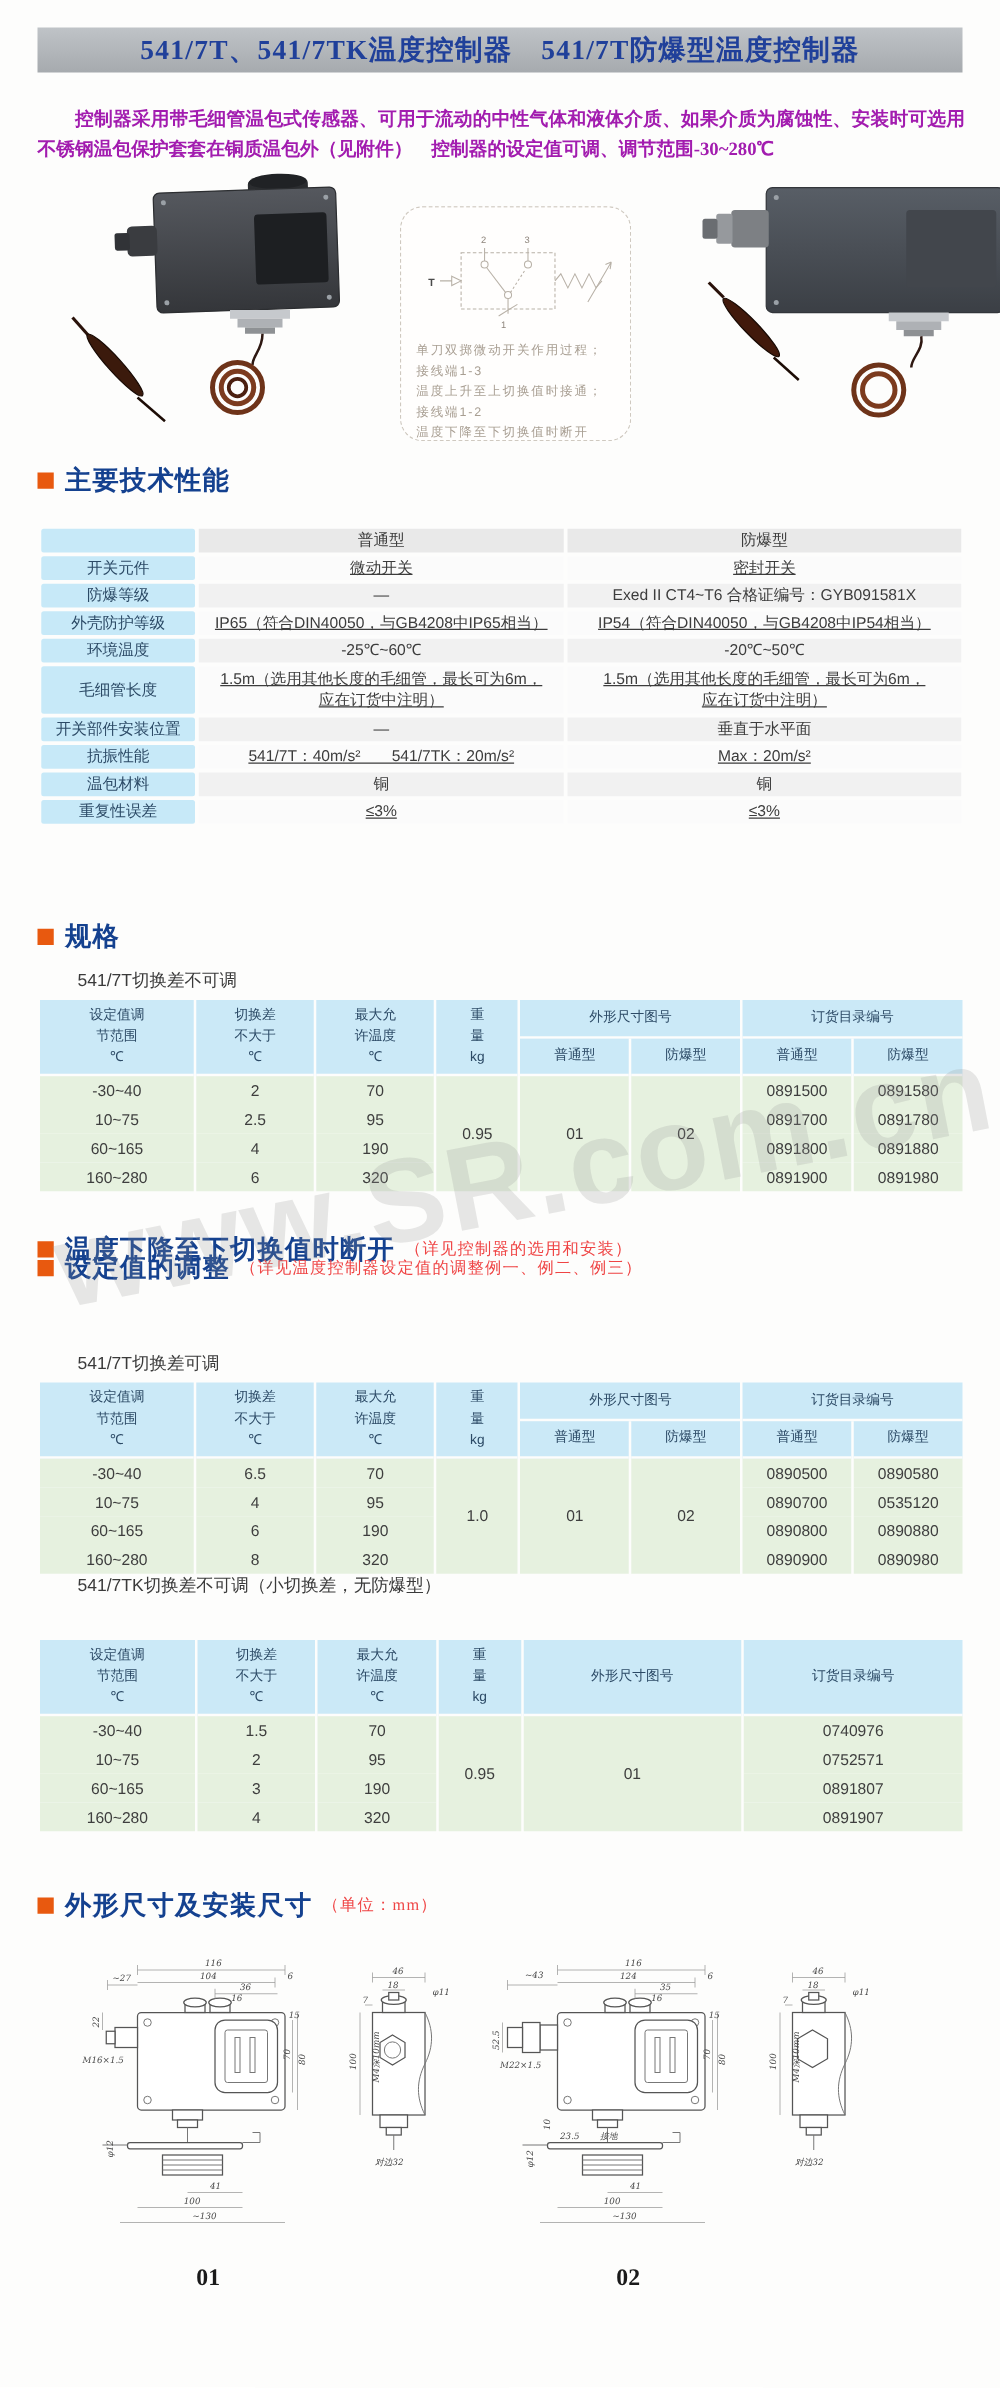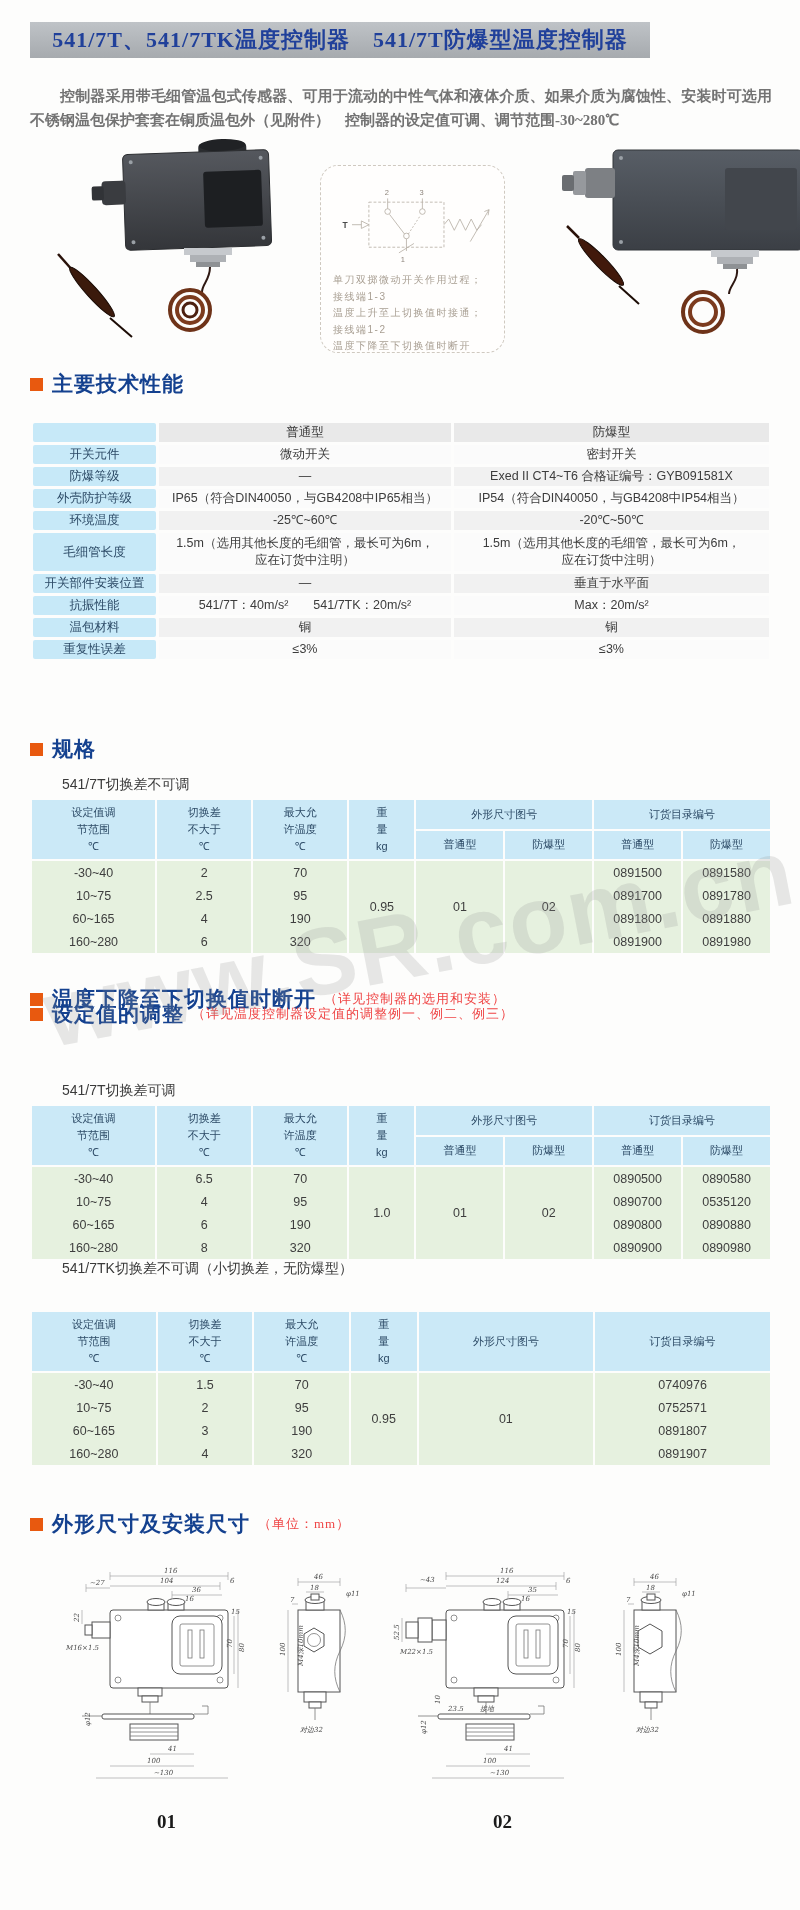--- a/index.html
+++ b/index.html
@@ -6,30 +6,30 @@
   html,body { background:#ffffff; }
   body {
     width:800px; height:1910px; position:relative;
     font-family:"Liberation Sans", sans-serif;
     overflow:hidden;
   }
   .page { position:absolute; inset:0; background:#fdfdfc; }
 
   
   .title-bar {
-    position:absolute; top:22px; left:30px; width:620px; height:36px;
+    position:absolute; top:22px; left:30px; width:740px; height:36px;
     background:linear-gradient(#bfc3c7,#a6aaae);
     color:#20409a; font-family:"Liberation Serif", serif; font-weight:bold;
     font-size:22px; line-height:36px; text-align:center; letter-spacing:1px;
   }
 
   .intro {
     position:absolute; top:84px; left:30px; width:742px;
     font-family:"Liberation Serif", serif;
-    font-size:15px; line-height:24px; color:#737373; text-align:justify;
+    font-size:15px; line-height:24px; color:#a21caf; text-align:justify;
     text-indent:2em; font-weight:600;
   }
 
   .photo { position:absolute; }
   .photo-left { top:138px; left:52px; }
   .photo-right{ top:138px; left:515px; }
 
   .circuit-box {
     position:absolute; top:165px; left:320px; width:185px; height:188px;
     border:1px dashed #cfc9c0; border-radius:18px; background:#fffefd;
@@ -57,21 +57,21 @@
   .tech {
     position:absolute; top:420px; left:30px; width:742px;
     border-collapse:separate; border-spacing:3px;
   }
   .tech td {
     text-align:center; vertical-align:middle; font-size:12.5px;
     padding:1px 4px; color:#3c3c3c; line-height:17px;
   }
   .tech .lbl { background:#c7e9f8; color:#2c4a66; border-radius:2px; }
   .tech .hd  { background:#e9e9e9; color:#3c3c3c; }
-  .tech tr.a .val { background:#fbfbfb; }
+  .tech tr.a .val { background:#fbfbfb;text-decoration:underline; }
   .tech tr.b .val { background:#f1f1f1; }
   .tech .tall td { height:38px; }
   .preline { white-space:pre-line; }
 
   
   .spec {
     position:absolute; left:30px; width:742px;
     border-collapse:separate; border-spacing:2px 0;
   }
   .spec th {

